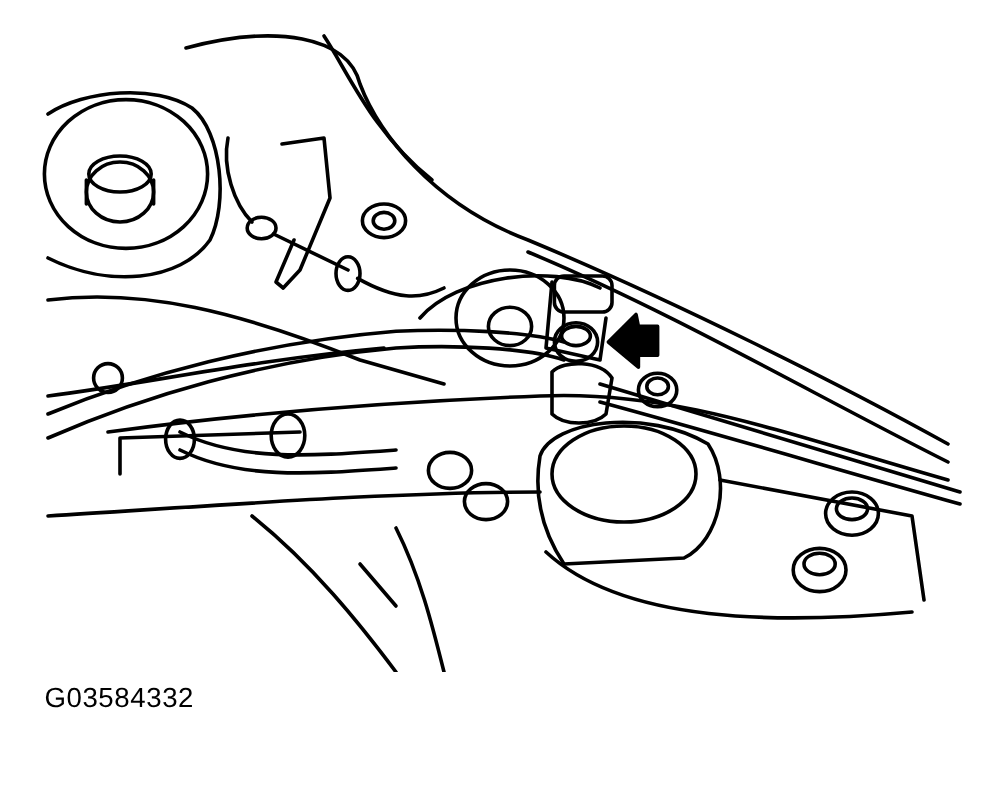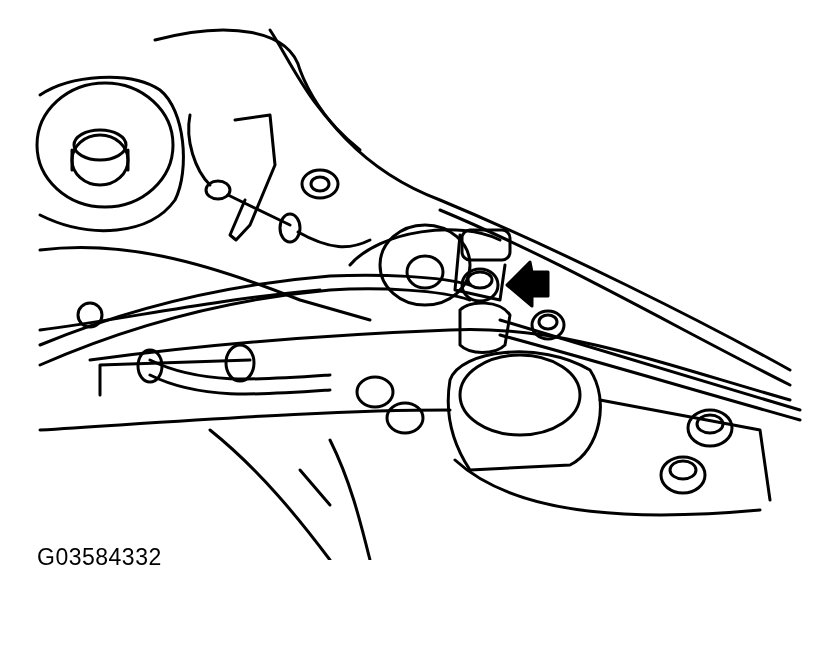--- a/index.html
+++ b/index.html
@@ -1,18 +1,18 @@
 <!DOCTYPE html>
 <html><head>
 <meta charset="utf-8">
 <style>
   html,body{margin:0;padding:0;background:#fff;}
   body{width:833px;height:668px;position:relative;overflow:hidden;font-family:"Liberation Sans",sans-serif;}
   .drawing{position:absolute;left:0;top:0;width:833px;height:560px;}
-  .fig-id{position:absolute;left:37px;top:544px;font-size:23px;color:#000;letter-spacing:0.5px;}
+  .fig-id{position:absolute;left:37px;top:568px;font-size:23px;color:#000;letter-spacing:0.5px;}
   svg *{vector-effect:non-scaling-stroke;}
 </style>
 </head>
 <body>
 
 <div class="drawing">
 <svg width="833" height="560" viewBox="0 0 833 560" fill="none" stroke="#000" stroke-width="3" stroke-linecap="round" stroke-linejoin="round">
 
   <g>
     <path d="M40 95 C70 75 130 70 160 90 C185 110 190 170 175 200 C150 235 90 240 40 215"></path>

